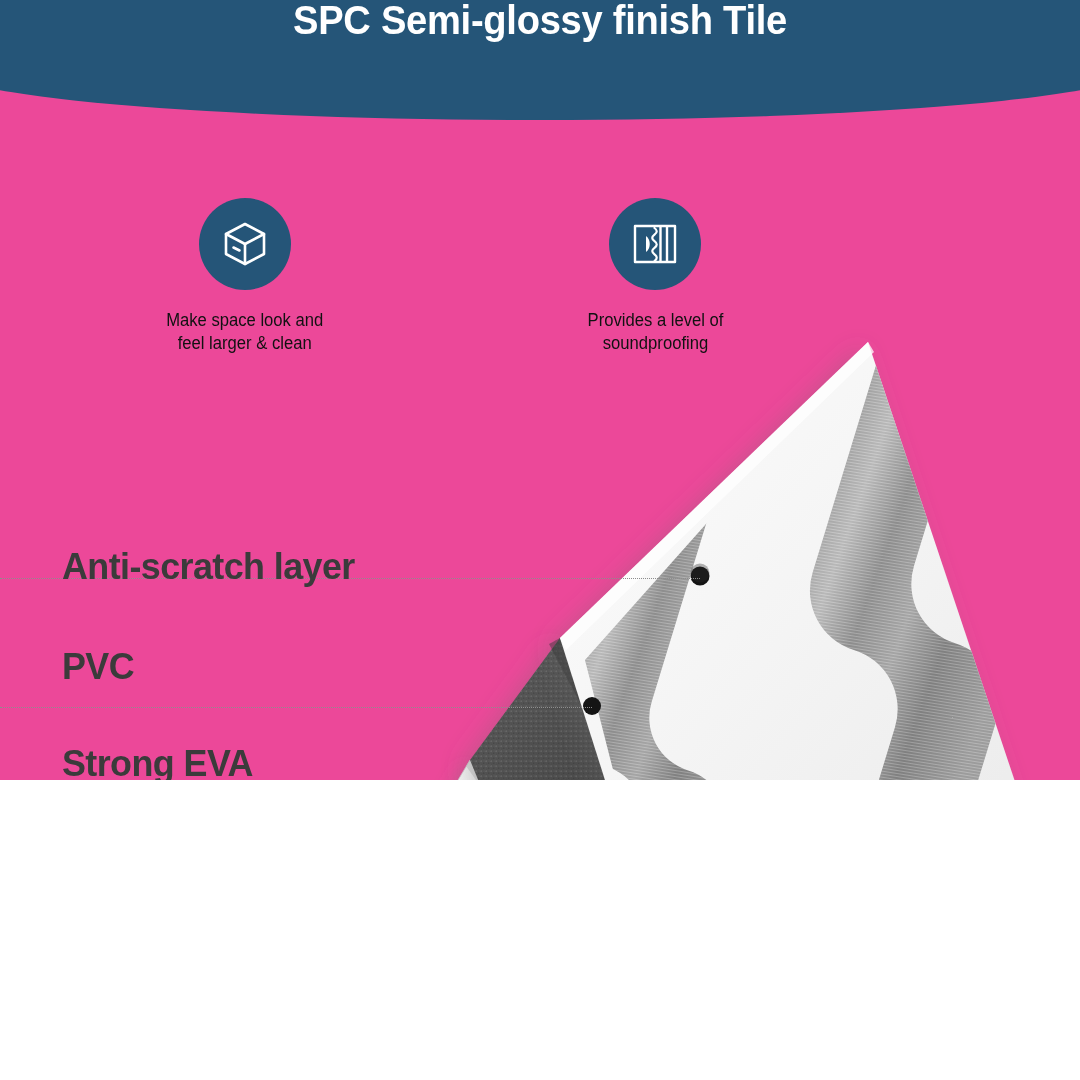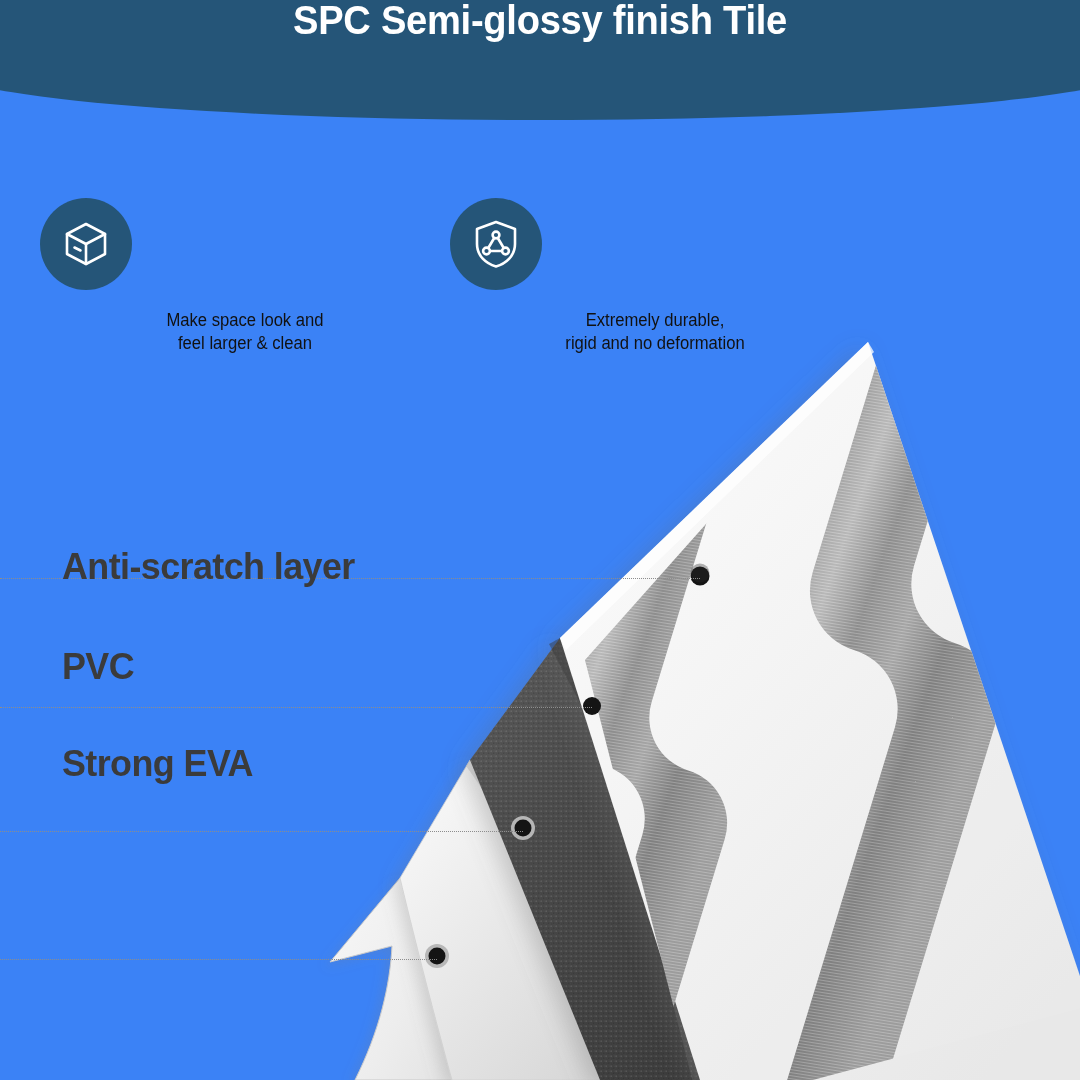--- a/index.html
+++ b/index.html
@@ -9,22 +9,22 @@
   }
   body {
     width: 1080px;
     height: 1080px;
     font-family: "Liberation Sans", sans-serif;
     overflow: hidden;
   }
   #page {
     position: relative;
     width: 1080px;
-    height: 1080px;
-    background: #3b82f6;
+    height: 780px;
+    background: #ec4899;
     overflow: hidden;
   }
 
   
   #header-band {
     position: absolute;
     left: -60px;
     top: -120px;
     width: 1200px;
     height: 240px;
@@ -57,20 +57,21 @@
     top: 198px;
     width: 820px;
     height: 180px;
     display: flex;
     z-index: 4;
   }
   .feature {
     flex: 1 1 0;
     display: flex;
     flex-direction: column;
+    align-items: center;
   }
   .feature-circle {
     width: 92px;
     height: 92px;
     border-radius: 50%;
     background: #255578;
     display: flex;
     align-items: center;
     justify-content: center;
   }
@@ -270,36 +271,38 @@
             <path d="M7 16 L26 26 L45 16"></path>
             <path d="M26 26 L26 46"></path>
             <path d="M14.5 29.5 L20.5 32.5"></path>
           </svg>
         </span>
       </div>
       <div class="feature-caption">Make space look and
 feel larger &amp; clean</div>
     </div>
 
+
     <div class="feature">
       <div class="feature-circle">
         <span>
-          <svg width="50" height="52" viewBox="0 0 50 52" fill="none" stroke="#ffffff" stroke-width="2.6" stroke-linejoin="round" stroke-linecap="round">
-            <path d="M25 4 L44 11 L44 26 C44 38 35 45.5 25 48.5 C15 45.5 6 38 6 26 L6 11 Z"></path>
-            <path d="M25 17 L34.5 33 L15.5 33 Z"></path>
-            <circle cx="25" cy="17" r="3.4" fill="#255578"></circle>
-            <circle cx="34.5" cy="33" r="3.4" fill="#255578"></circle>
-            <circle cx="15.5" cy="33" r="3.4" fill="#255578"></circle>
+          <svg width="50" height="50" viewBox="0 0 50 50" fill="none" stroke="#ffffff" stroke-width="2.4" stroke-linejoin="round" stroke-linecap="round">
+            <rect x="5" y="7" width="40" height="36"></rect>
+            <path d="M16 17 C21 20.5 21 29.5 16 33 Z" fill="#ffffff" stroke="none"></path>
+            <path d="M24.5 9 c3 2.3 3 4.3 0 6.6 c-3 2.3 -3 4.3 0 6.6
+                     c3 2.3 3 4.3 0 6.6 c-3 2.3 -3 4.3 0 6.6
+                     c3 2.3 3 4.3 0 6.6" stroke-width="2.2"></path>
+            <path d="M30.5 8 L30.5 42"></path>
+            <path d="M37 8 L37 42"></path>
           </svg>
         </span>
       </div>
-      <div class="feature-caption">Extremely durable,
-rigid and no deformation</div>
+      <div class="feature-caption">Provides a level of
+soundproofing</div>
     </div>
-
 
   </div>
 
   <div class="layer-row" style="top:548px">
     <div class="layer-label">Anti-scratch layer</div>
   </div>
   <div class="leader-line" style="top:578px; width:700px"></div>
 
   <div class="layer-row" style="top:648px">
     <div class="layer-label">PVC</div>

